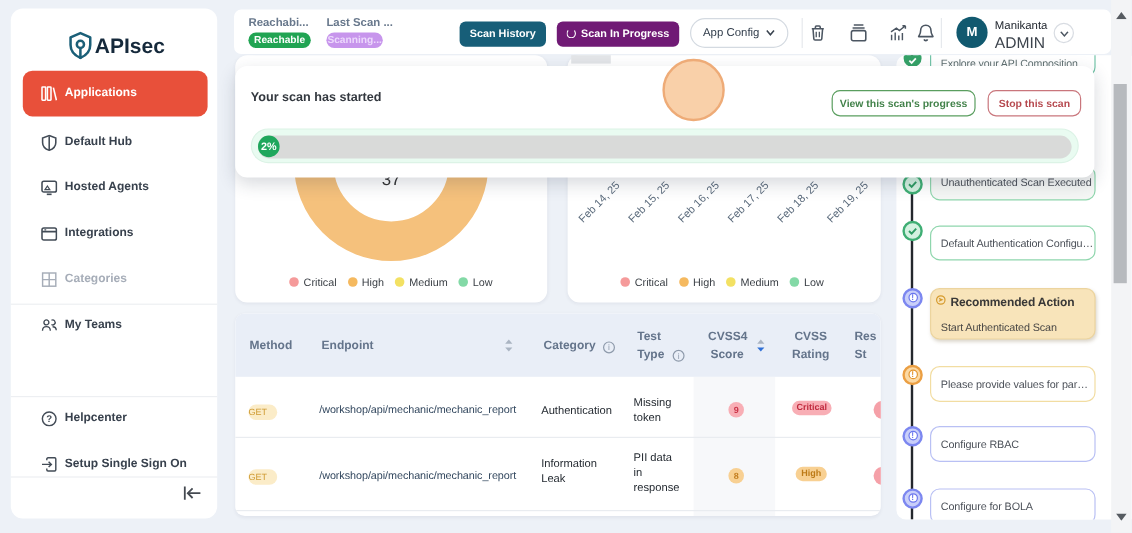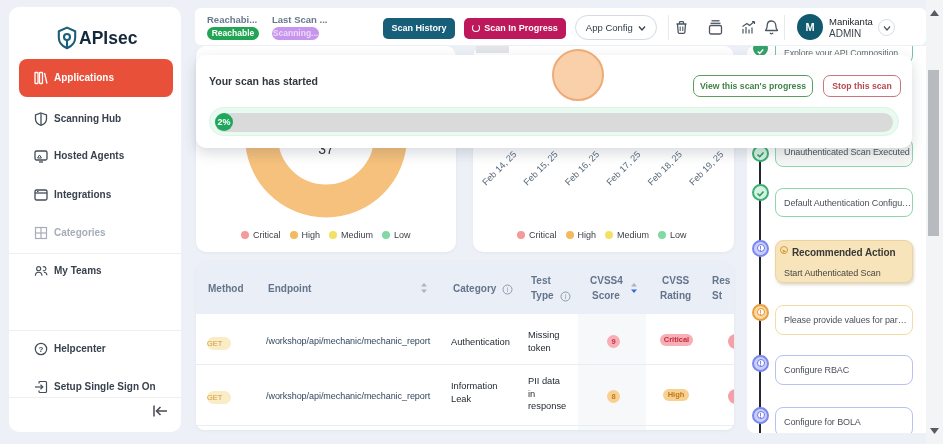--- a/index.html
+++ b/index.html
@@ -89,21 +89,21 @@
       <rect x="5.5" y="1.5" width="3" height="11" rx="0.5" fill="none" stroke="#fff" stroke-width="1.3"></rect>
       <line x1="10.5" y1="2" x2="13" y2="12.5" stroke="#fff" stroke-width="1.3"></line>
     </svg>
     <div class="nlabel">Applications</div>
   </div>
   <div class="navitem abs" style="top:105px;">
     <svg class="nicon" width="14" height="14" viewBox="0 0 14 14">
       <path d="M7 1 L12.5 3 V7 C12.5 10.5 10 12.3 7 13.3 C4 12.3 1.5 10.5 1.5 7 V3 Z" fill="none" stroke="#434c57" stroke-width="1.3"></path>
       <line x1="7" y1="1.5" x2="7" y2="13" stroke="#434c57" stroke-width="1.3"></line>
     </svg>
-    <div class="nlabel">Scanning Hub</div>
+    <div class="nlabel">Default Hub</div>
   </div>
   <div class="navitem abs" style="top:142px;">
     <svg class="nicon" width="14" height="14" viewBox="0 0 14 14">
       <rect x="1" y="2" width="12" height="9" rx="1.5" fill="none" stroke="#434c57" stroke-width="1.3"></rect>
       <path d="M3.5 9 L5.5 6 L7.5 9 Z" fill="none" stroke="#434c57" stroke-width="1"></path>
       <line x1="5" y1="13" x2="9" y2="13" stroke="#434c57" stroke-width="1.3"></line>
     </svg>
     <div class="nlabel">Hosted Agents</div>
   </div>
   <div class="navitem abs" style="top:181px;">
@@ -153,21 +153,21 @@
     <line x1="4.5" y1="7" x2="15" y2="7" stroke="#454a51" stroke-width="1.5"></line>
     <path d="M8.5 3 L4.5 7 L8.5 11" fill="none" stroke="#454a51" stroke-width="1.5"></path>
   </svg>
 </div>
 <div id="topbar" class="abs">
   <div class="tlabel abs" style="left:12px;top:6px;">Reachabi...</div>
   <div class="pill abs" style="left:12px;top:19px;width:52px;height:13px;line-height:13px;background:#21a453;">Reachable</div>
   <div class="tlabel abs" style="left:77px;top:6px;">Last Scan ...</div>
   <div class="pill abs" style="left:77px;top:19px;width:47px;height:13px;line-height:13px;background:#c795ec;color:#ecd9fc;">Scanning...</div>
   <div class="tbtn abs" style="left:188px;top:10px;width:72px;height:21px;line-height:21px;background:#175e78;">Scan History</div>
-  <div class="tbtn abs" style="left:269px;top:10px;width:102px;height:21px;line-height:21px;background:#be185d;">
+  <div class="tbtn abs" style="left:269px;top:10px;width:102px;height:21px;line-height:21px;background:#701a75;">
     <span style="display:inline-block;width:8px;height:8px;border:1.5px solid #fff;border-top-color:transparent;border-radius:50%;vertical-align:-1px;margin-right:4px;"></span>Scan In Progress</div>
   <div class="abs" style="left:380px;top:7px;width:82px;height:25px;border:1px solid #d4dae1;border-radius:13px;font-size:9.5px;color:#313d4b;text-align:center;line-height:23px;">App Config&nbsp;&nbsp;<svg width="8" height="5" viewBox="0 0 8 5" style="display:inline-block;">
         <path d="M1 0.5 L4 4 L7 0.5" fill="none" stroke="#39434f" stroke-width="1.3"></path>
       </svg></div>
   <div class="vsep abs" style="left:473px;top:7px;height:25px;"></div>
   <svg class="ticon abs" viewBox="0 0 17 17" style="left:478px;top:11px;">
     <path d="M3.5 5 H13.5 M6.5 5 V3.5 A0.8 0.8 0 0 1 7.3 2.7 H9.7 A0.8 0.8 0 0 1 10.5 3.5 V5 M4.5 5 L5.2 13.5 A1 1 0 0 0 6.2 14.4 H10.8 A1 1 0 0 0 11.8 13.5 L12.5 5" fill="none" stroke="#4c5662" stroke-width="1.3"></path>
     <line x1="7.2" y1="7.5" x2="7.2" y2="12" stroke="#4c5662" stroke-width="1.1"></line>
     <line x1="9.8" y1="7.5" x2="9.8" y2="12" stroke="#4c5662" stroke-width="1.1"></line>
   </svg>
@@ -183,21 +183,21 @@
     <line x1="12" y1="8.5" x2="12" y2="14.5" stroke="#4c5662" stroke-width="1.2"></line>
     <path d="M2.5 7.5 L7 4.5 L9.5 6.5 L14.5 2.5 M14.5 2.5 V5 M14.5 2.5 H12" fill="none" stroke="#4c5662" stroke-width="1.2"></path>
   </svg>
   <svg class="ticon abs" viewBox="0 0 17 17" style="left:568px;top:11px;">
     <path d="M8.5 2 C5.8 2 4.2 4 4.2 6.5 C4.2 9.5 3 10.5 2.5 11.5 H14.5 C14 10.5 12.8 9.5 12.8 6.5 C12.8 4 11.2 2 8.5 2 Z" fill="none" stroke="#4c5662" stroke-width="1.3" stroke-linejoin="round"></path>
     <path d="M7 13.8 A1.6 1.6 0 0 0 10 13.8" fill="none" stroke="#4c5662" stroke-width="1.3"></path>
   </svg>
   <div class="vsep abs" style="left:589px;top:7px;height:25px;"></div>
   <div class="abs" style="left:602px;top:6px;width:26px;height:26px;border-radius:50%;background:#11596f;color:#fff;font-size:11px;font-weight:bold;text-align:center;line-height:26px;">M</div>
   <div class="abs" style="left:634px;top:8px;font-size:9.5px;font-weight:normal;color:#20262e;">Manikanta</div>
-  <div class="abs" style="left:634px;top:20px;font-size:10px;color:#3c434c;">ADMIN</div>
+  <div class="abs" style="left:634px;top:20px;font-size:13px;color:#3c434c;">ADMIN</div>
   <div class="abs" style="left:683px;top:11px;width:17px;height:17px;border-radius:50%;border:1px solid #d8dce2;">
       <svg width="8" height="5" viewBox="0 0 8 5" style="position:absolute;left:3.5px;top:5.5px;">
         <path d="M1 0.5 L4 4 L7 0.5" fill="none" stroke="#4b5560" stroke-width="1.2"></path>
       </svg>
     </div>
 </div>
 <div id="donutcard" class="abs card">
   <svg width="260" height="180" viewBox="0 0 260 180" style="position:absolute;left:0;top:0;">
     <circle cx="130" cy="90.5" r="64.5" fill="none" stroke="#f5c17c" stroke-width="33"></circle>
     <text x="130" y="108" font-size="14" fill="#333" text-anchor="middle" font-family="Liberation Sans, sans-serif">37</text>

